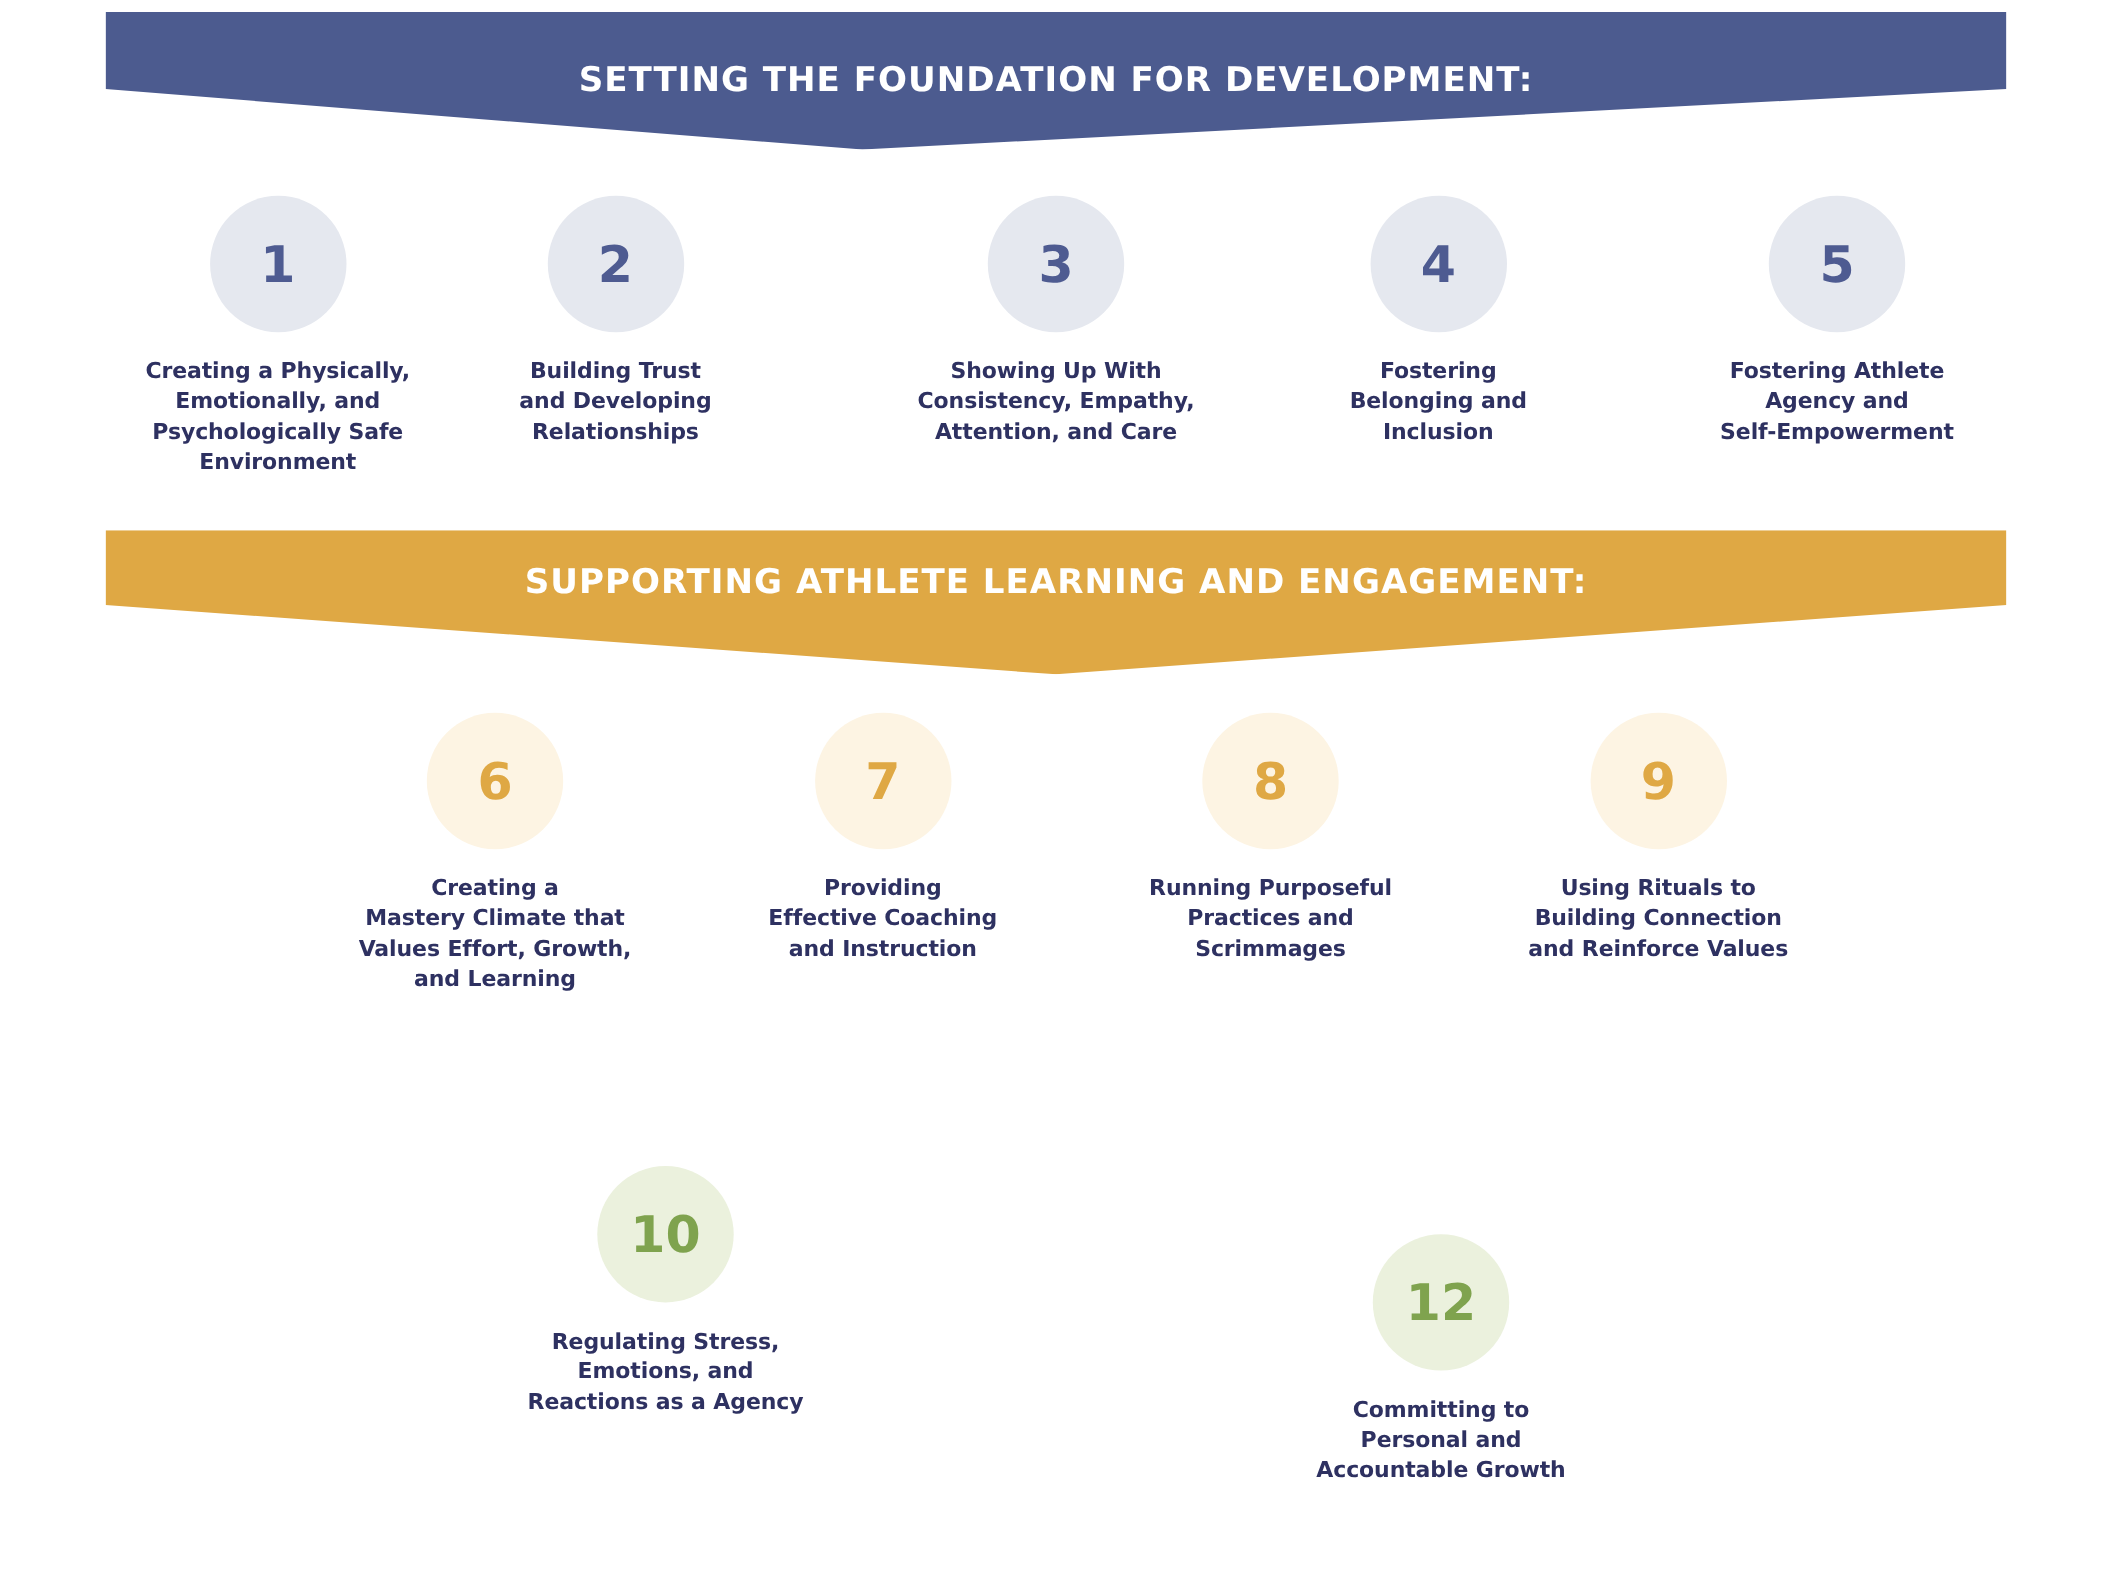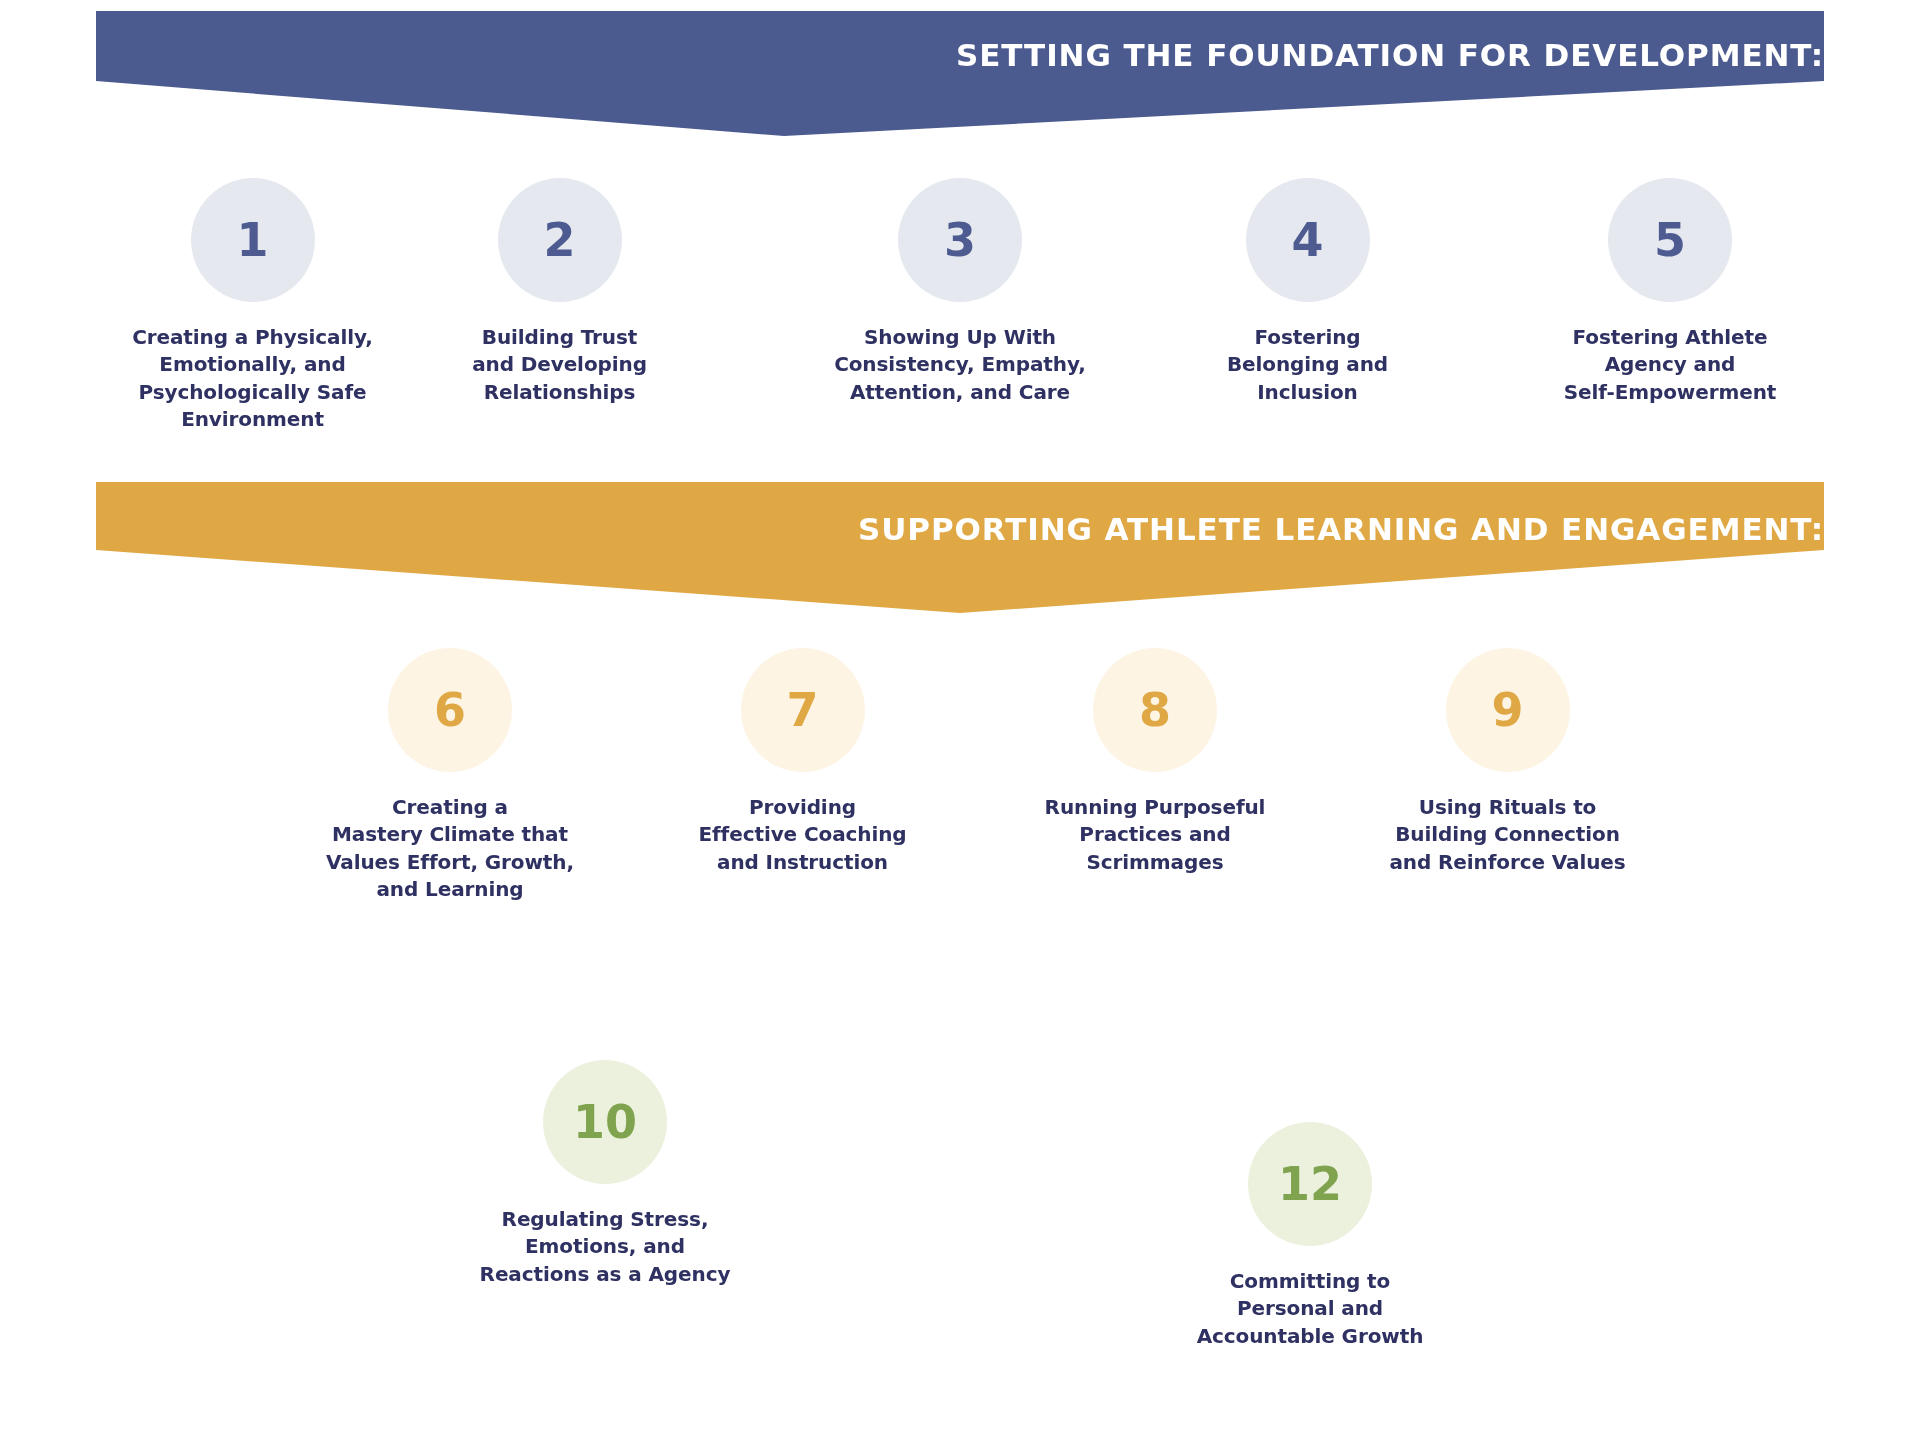--- a/index.html
+++ b/index.html
@@ -46,22 +46,22 @@
     font-size: 31px;
     letter-spacing: 0.9px;
     line-height: 1;
     white-space: nowrap;
   }
 
   #banner-1 { top: 11px;   height: 125px; }
   #banner-2 { top: 482px;  height: 131px; }
   #banner-3 { top: 952px;  height: 136px; }
 
-  #banner-1 .banner-title { top: 29px; text-align: right; }
-  #banner-2 .banner-title { top: 32px; text-align: right; }
+  #banner-1 .banner-title { top: 47px; }
+  #banner-2 .banner-title { top: 32px; }
   #banner-3 .banner-title { top: 32px; }
 
   
   .step {
     position: absolute;
     text-align: center;
     box-sizing: border-box;
   }
   .circle {
     width: 124px;

